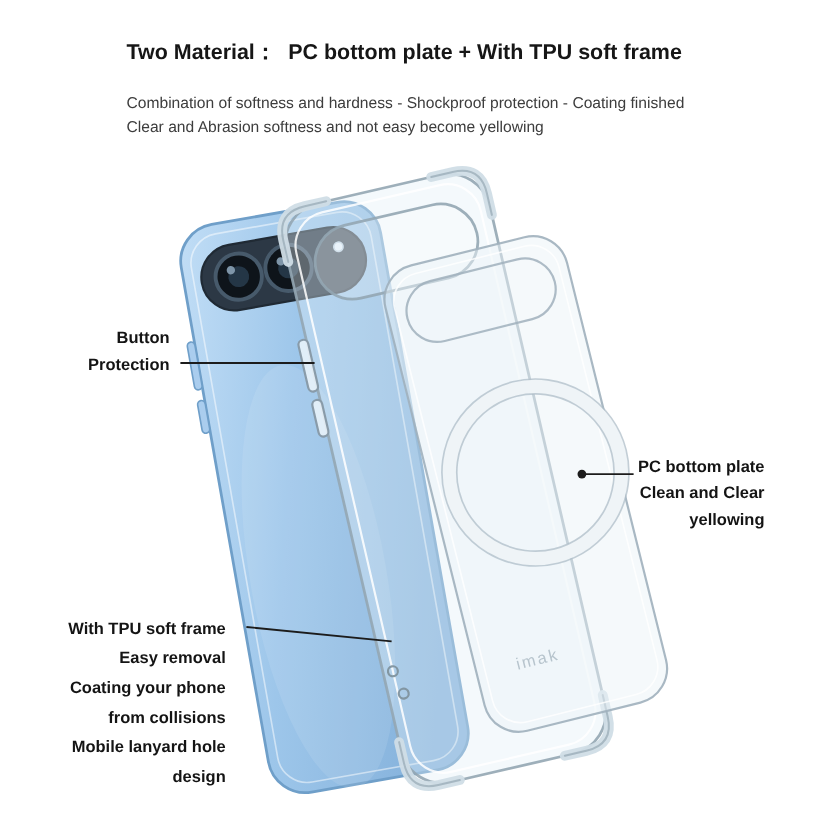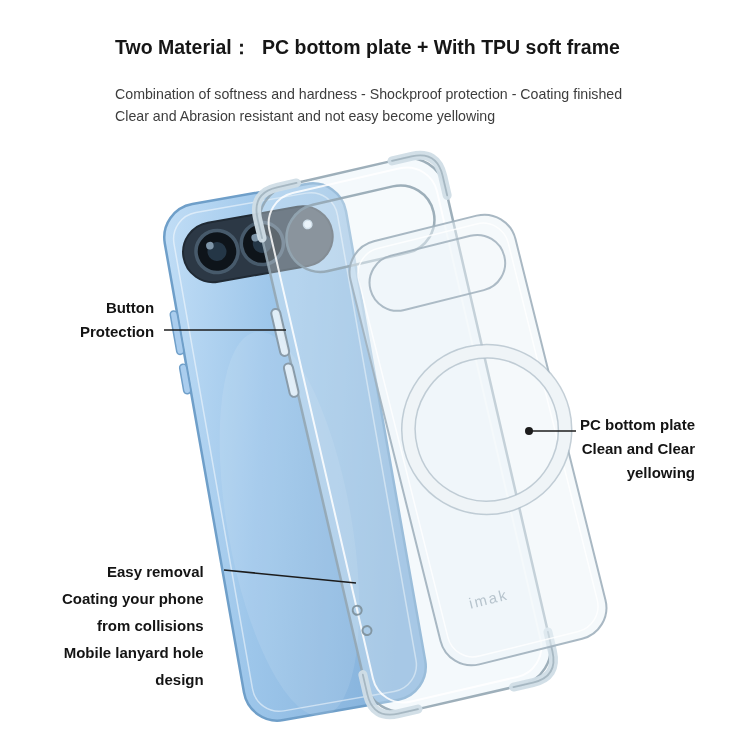--- a/index.html
+++ b/index.html
@@ -92,33 +92,34 @@
     <line x1="164" y1="330" x2="286" y2="330"></line>
     <circle cx="529" cy="431" r="4" fill="#1c1c1c" stroke="none"></circle>
     <line x1="529" y1="431" x2="576" y2="431"></line>
     <line x1="224" y1="570" x2="356" y2="583"></line>
   </g>
 </svg>
 
 <div class="header">
   <div class="title">Two Material：&nbsp; PC bottom plate + With TPU soft frame</div>
   <div class="subtitle">Combination of softness and hardness - Shockproof protection - Coating finished</div>
-  <div class="subtitle">Clear and Abrasion resistant and not easy become yellowing</div>
+  <div class="subtitle">Clear and Abrasion softness and not easy become yellowing</div>
 </div>
 
 <div class="ann ann-button">
   <div>Button</div>
   <div>Protection</div>
 </div>
 
 <div class="ann ann-plate">
   <div>PC bottom plate</div>
   <div>Clean and Clear</div>
   <div>yellowing</div>
 </div>
 
 <div class="ann ann-frame">
+  <div>With TPU soft frame</div>
   <div>Easy removal</div>
   <div>Coating your phone</div>
   <div>from collisions</div>
   <div>Mobile lanyard hole</div>
   <div>design</div>
 </div>
 
 </body></html>

